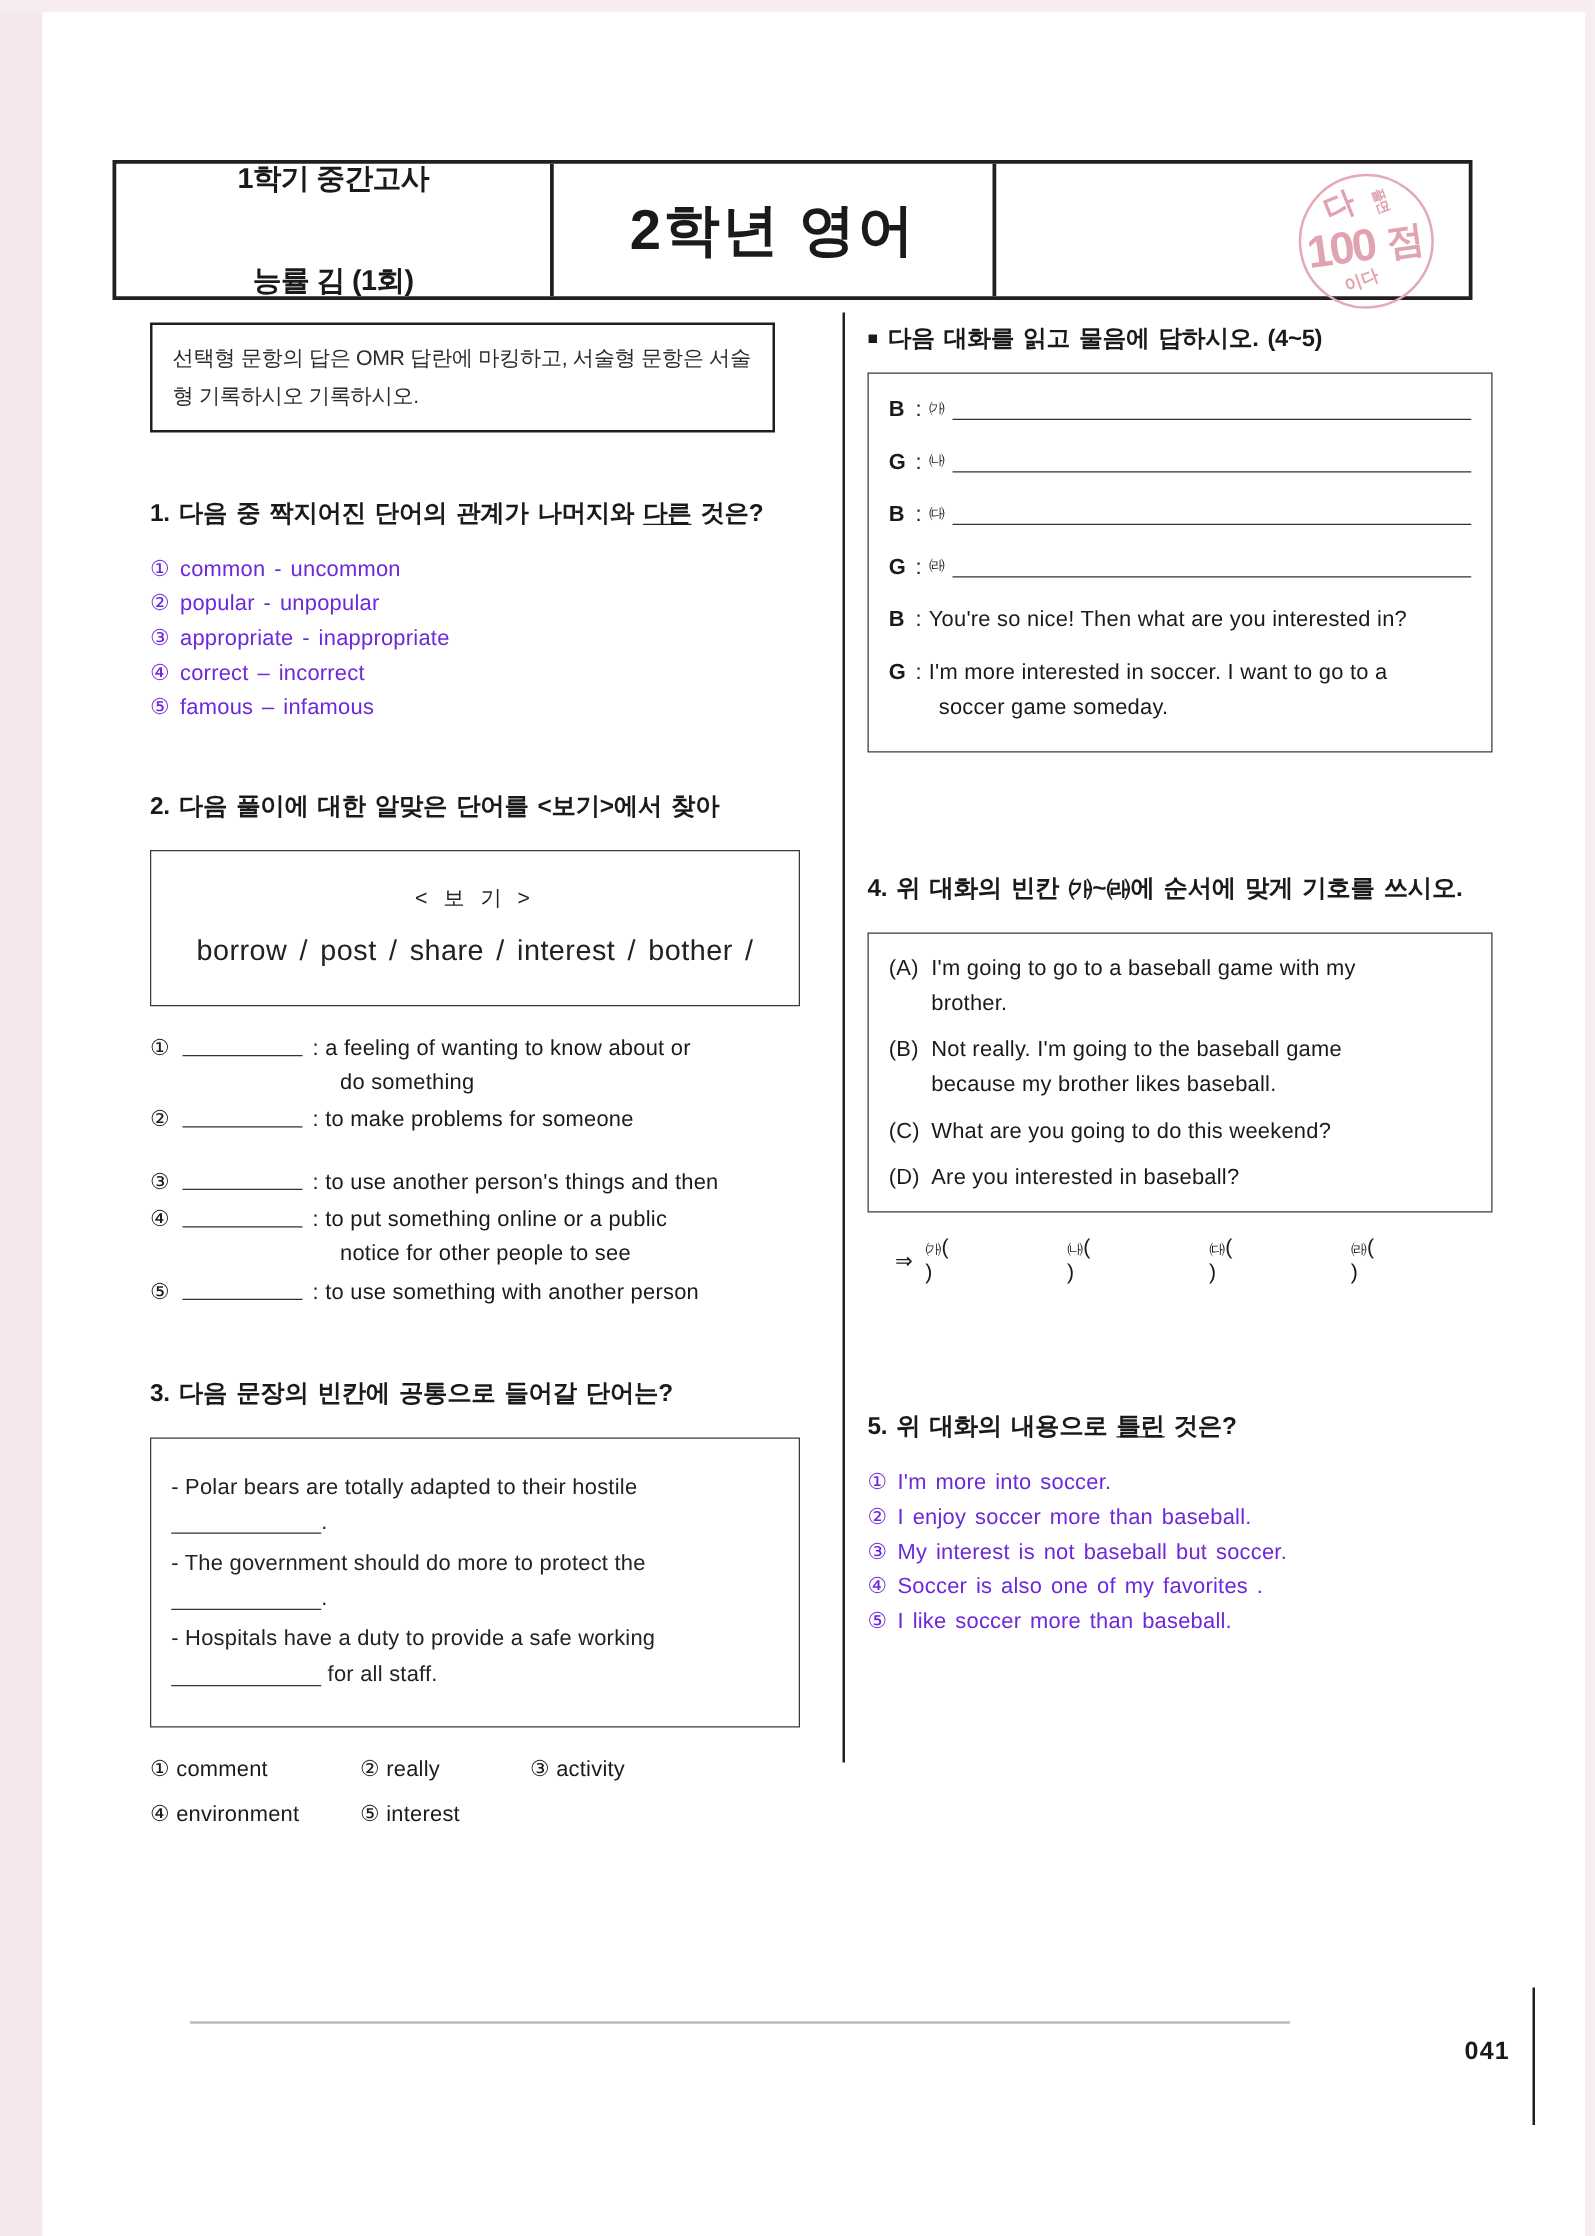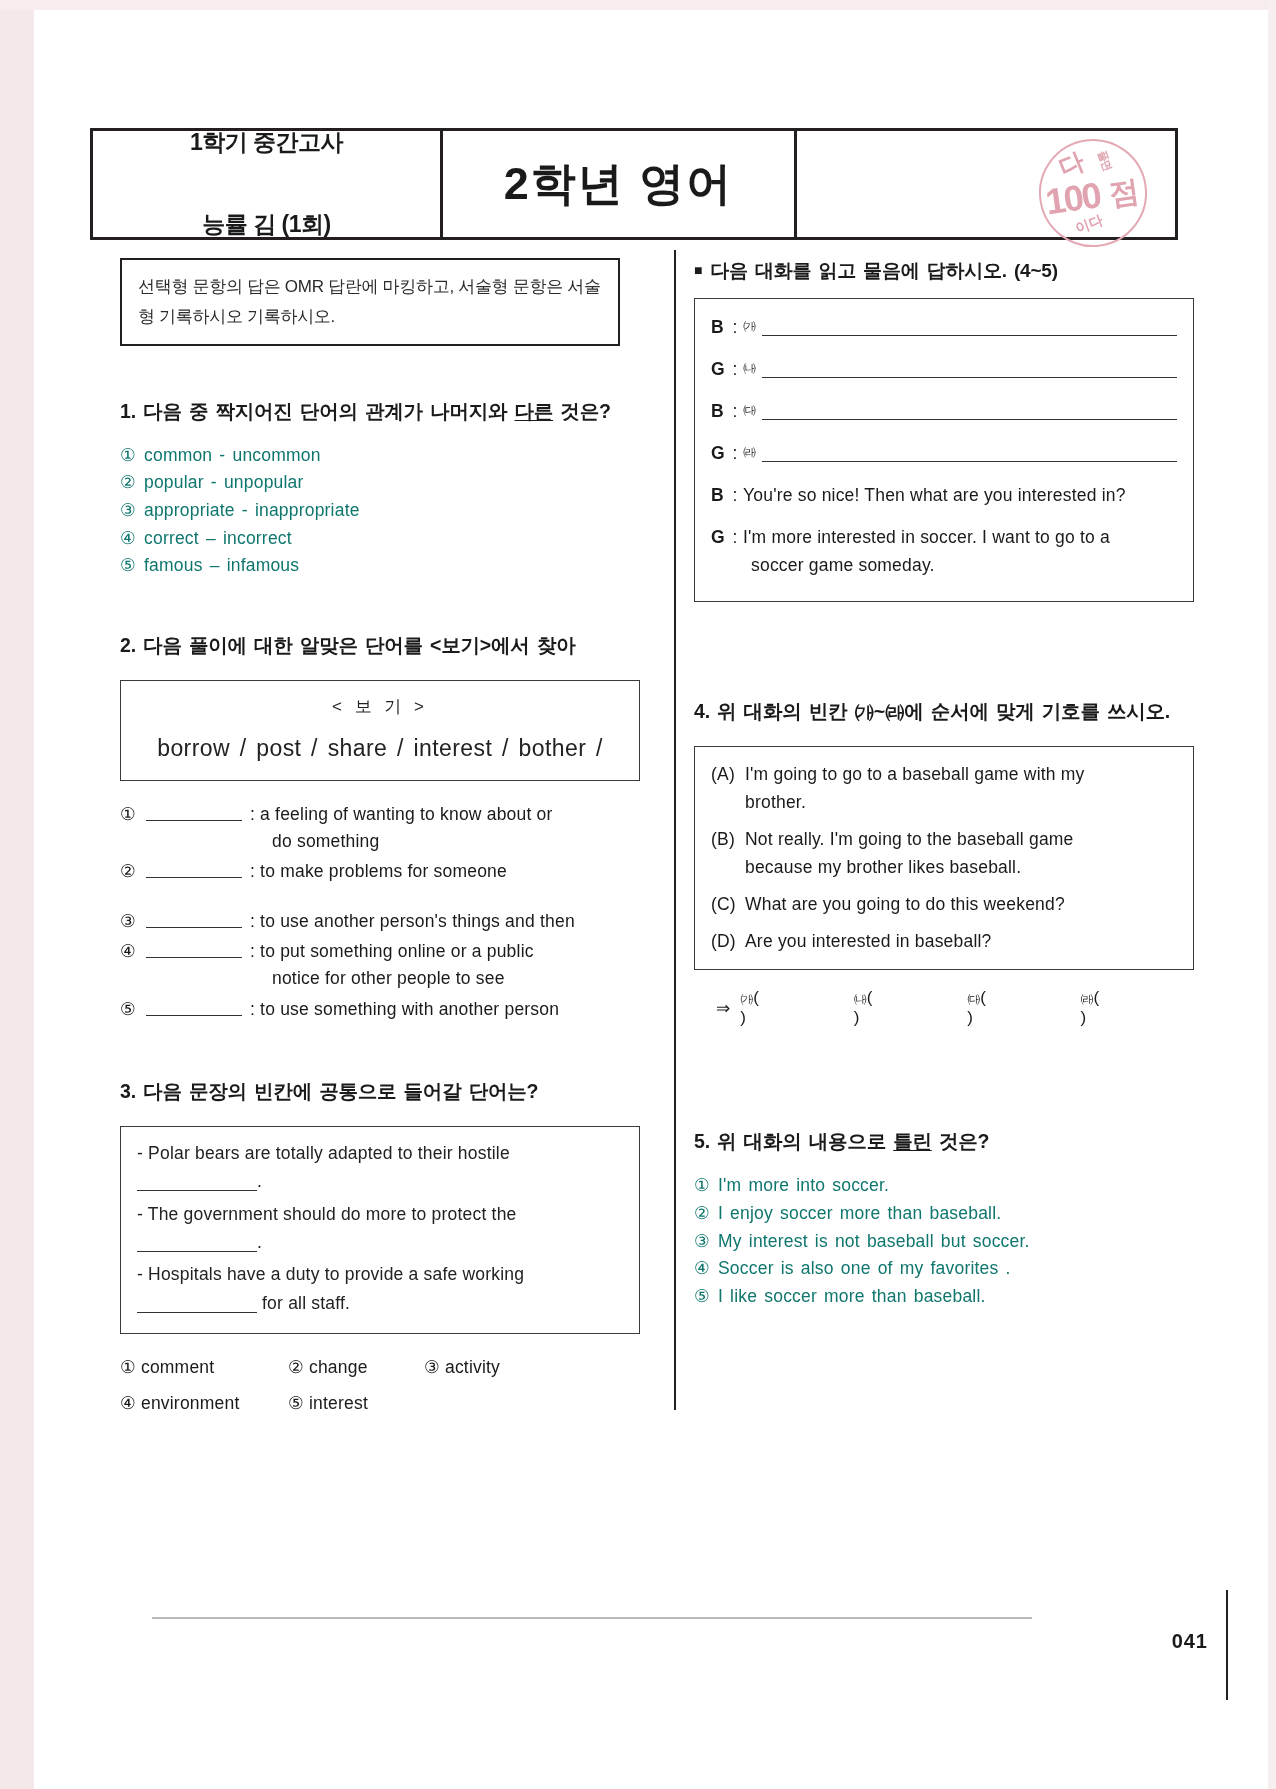--- a/index.html
+++ b/index.html
@@ -69,33 +69,33 @@
   
   .q-head {
     font-size:19.5px; font-weight:bold; letter-spacing:-0.2px; line-height:1.75;
     margin:0; word-spacing:2px;
   }
   .q-num { font-weight:bold; }
   .u { text-decoration:underline; text-underline-offset:2px; }
 
   
   .choices { margin-top:14px; }
-  .choice { font-size:17.5px; line-height:1.58; letter-spacing:0.2px; word-spacing:2px; color:#0f766e; }
+  .choice { font-size:17.5px; line-height:1.58; letter-spacing:0.2px; word-spacing:2px; color:#6d28d9; }
   .choice .cn { display:inline-block; width:24px; }
 
   .choices-grid { margin-top:16px; }
   .choices-grid .row { display:flex; font-size:17.5px; line-height:2.05; letter-spacing:0.2px; }
   .choices-grid .c1 { width:168px; }
   .choices-grid .c2 { width:136px; }
 
   
   .boxed {
     border:1.5px solid #3a3a3a;
     box-sizing:border-box;
-    padding:12px 16px;
+    padding:24px 16px;
     font-size:17.5px; line-height:1.62; color:#222;
     letter-spacing:0.2px;
   }
   .boxed-center { text-align:center; }
   .bogi-title { font-size:17px; letter-spacing:4px; margin-bottom:10px; }
   .bogi-words { font-size:23px; letter-spacing:0.4px; word-spacing:3px; }
 
   
   .defs { margin-top:20px; }
   .def { display:flex; font-size:17.5px; line-height:1.56; margin-bottom:3px; letter-spacing:0.2px; }
@@ -269,21 +269,21 @@
         </div>
         <div class="sent">
           <span class="lead">- Hospitals have a duty to provide a safe working</span>
           <span class="under-line"></span><span> for all staff.</span>
         </div>
       </div>
 
       <div class="choices-grid">
         <div class="row">
           <span class="c1"><span>①</span> <span>comment</span></span>
-          <span class="c2"><span>②</span> <span>change</span></span>
+          <span class="c2"><span>②</span> <span>really</span></span>
           <span><span>③</span> <span>activity</span></span>
         </div>
         <div class="row">
           <span class="c1"><span>④</span> <span>environment</span></span>
           <span class="c2"><span>⑤</span> <span>interest</span></span>
         </div>
       </div>
     </div>
   </div>
 

